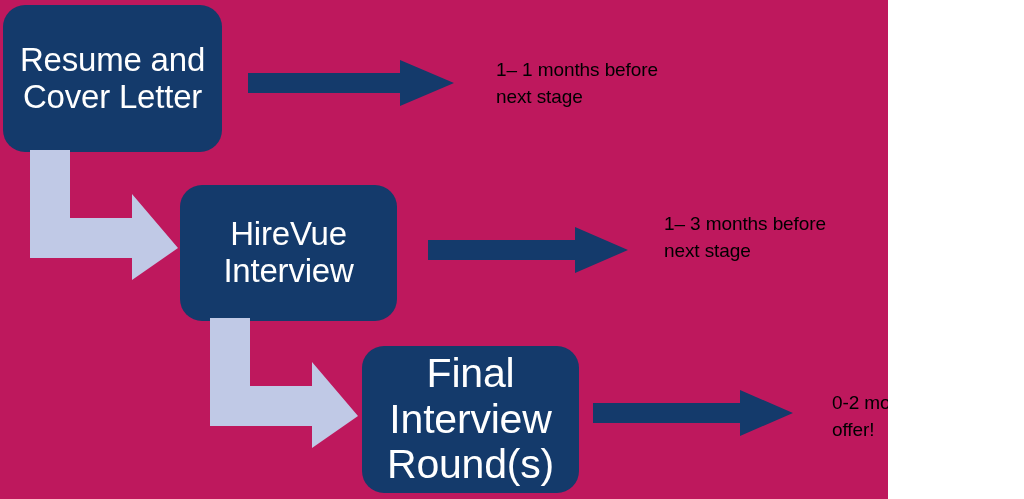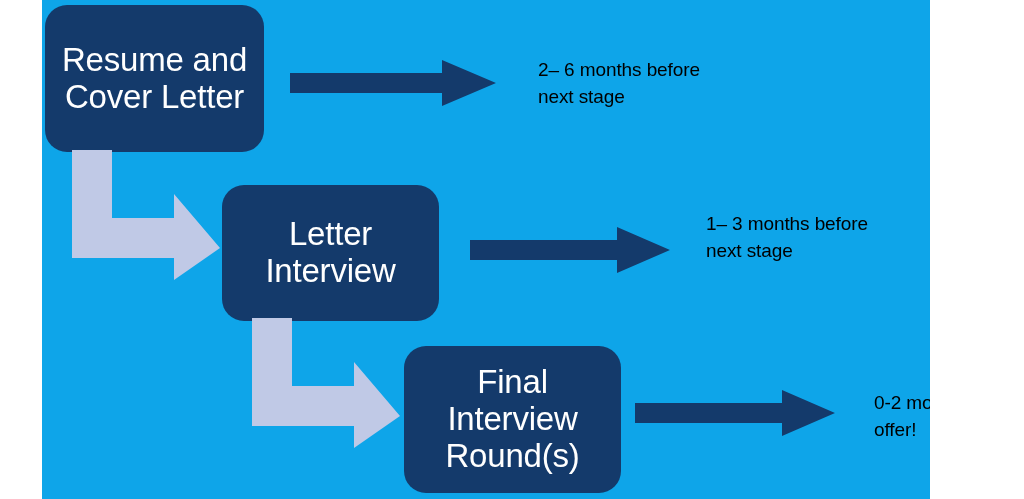--- a/index.html
+++ b/index.html
@@ -7,23 +7,22 @@
     padding: 0;
     background: #ffffff;
   }
   body {
     font-family: "Liberation Sans", sans-serif;
   }
   #canvas {
     position: relative;
     width: 888px;
     height: 499px;
-    background: #0ea5e9;
+    background: #be185d;
     overflow: hidden;
-    margin-left: 42px;
   }
 
   
   .stage-box {
     position: absolute;
     background: #143a6b;
     border-radius: 22px;
     color: #ffffff;
     display: flex;
     align-items: center;
@@ -52,21 +51,21 @@
     top: 185px;
     width: 217px;
     height: 136px;
     font-size: 33px;
   }
   #box-final {
     left: 362px;
     top: 346px;
     width: 217px;
     height: 147px;
-    font-size: 33px;
+    font-size: 41px;
   }
 
   
   .arrow-straight {
     position: absolute;
     display: block;
   }
   #arrow-1 { left: 248px; top: 60px; width: 206px; height: 46px; }
   #arrow-2 { left: 428px; top: 227px; width: 200px; height: 46px; }
   #arrow-3 { left: 593px; top: 390px; width: 200px; height: 46px; }
@@ -97,21 +96,21 @@
 
 <div id="canvas">
 
   <div class="stage-box" id="box-resume">
     <span class="stage-label">Resume
 and Cover
 Letter</span>
   </div>
 
   <div class="stage-box" id="box-hirevue">
-    <span class="stage-label">Letter
+    <span class="stage-label">HireVue
 Interview</span>
   </div>
 
   <div class="stage-box" id="box-final">
     <span class="stage-label">Final
 Interview
 Round(s)</span>
   </div>
 
   <svg class="arrow-straight" id="arrow-1" viewBox="0 0 206 46" aria-hidden="true">
@@ -127,21 +126,21 @@
   </svg>
 
   <svg class="elbow-connector" id="elbow-1" viewBox="0 0 156 130" aria-hidden="true">
     <polygon points="4,0 44,0 44,68 106,68 106,44 152,98 106,130 106,108 4,108" fill="#c0c9e6"></polygon>
   </svg>
 
   <svg class="elbow-connector" id="elbow-2" viewBox="0 0 156 130" aria-hidden="true">
     <polygon points="4,0 44,0 44,68 106,68 106,44 152,98 106,130 106,108 4,108" fill="#c0c9e6"></polygon>
   </svg>
 
-  <div class="duration-label" id="label-1">2– 6 months before
+  <div class="duration-label" id="label-1">1– 1 months before
 next stage</div>
 
   <div class="duration-label" id="label-2">1– 3 months before
 next stage</div>
 
   <div class="duration-label" id="label-3">0-2 months before
 offer!</div>
 
 </div>
 

